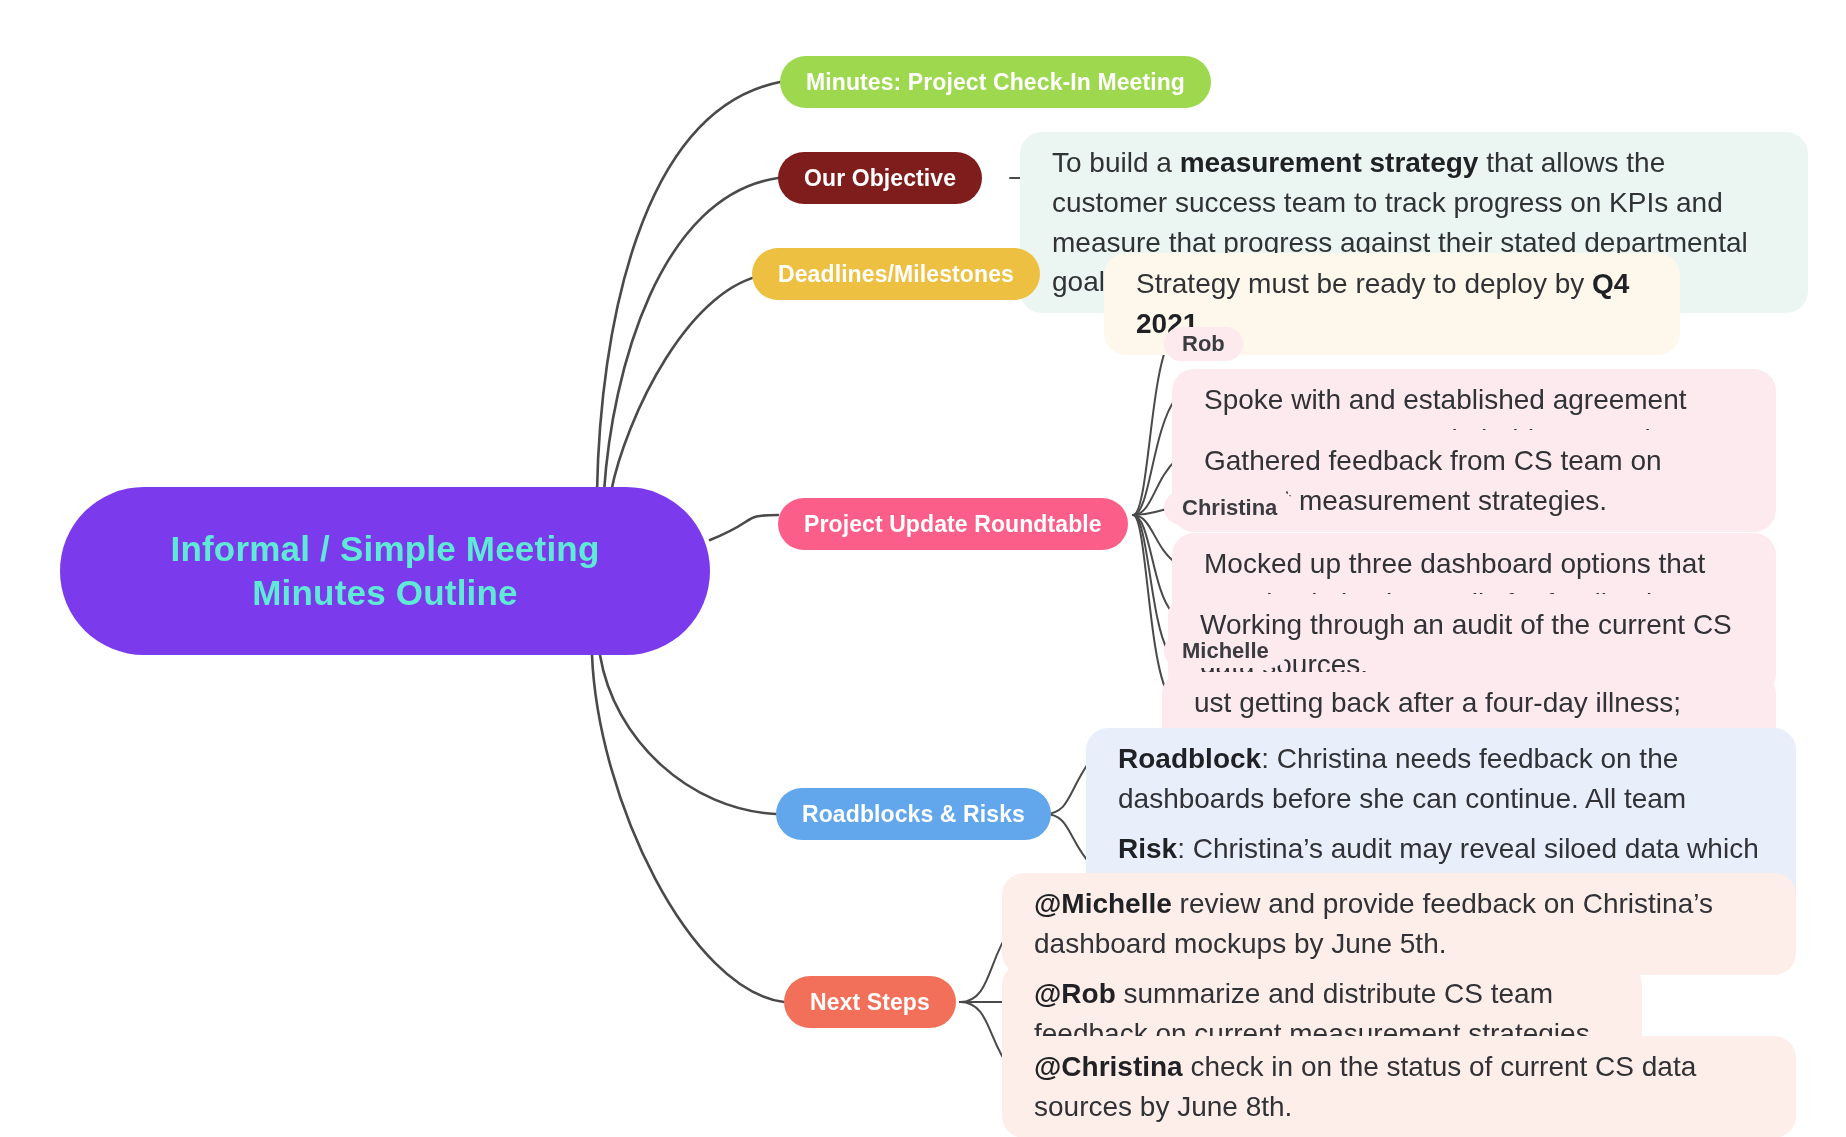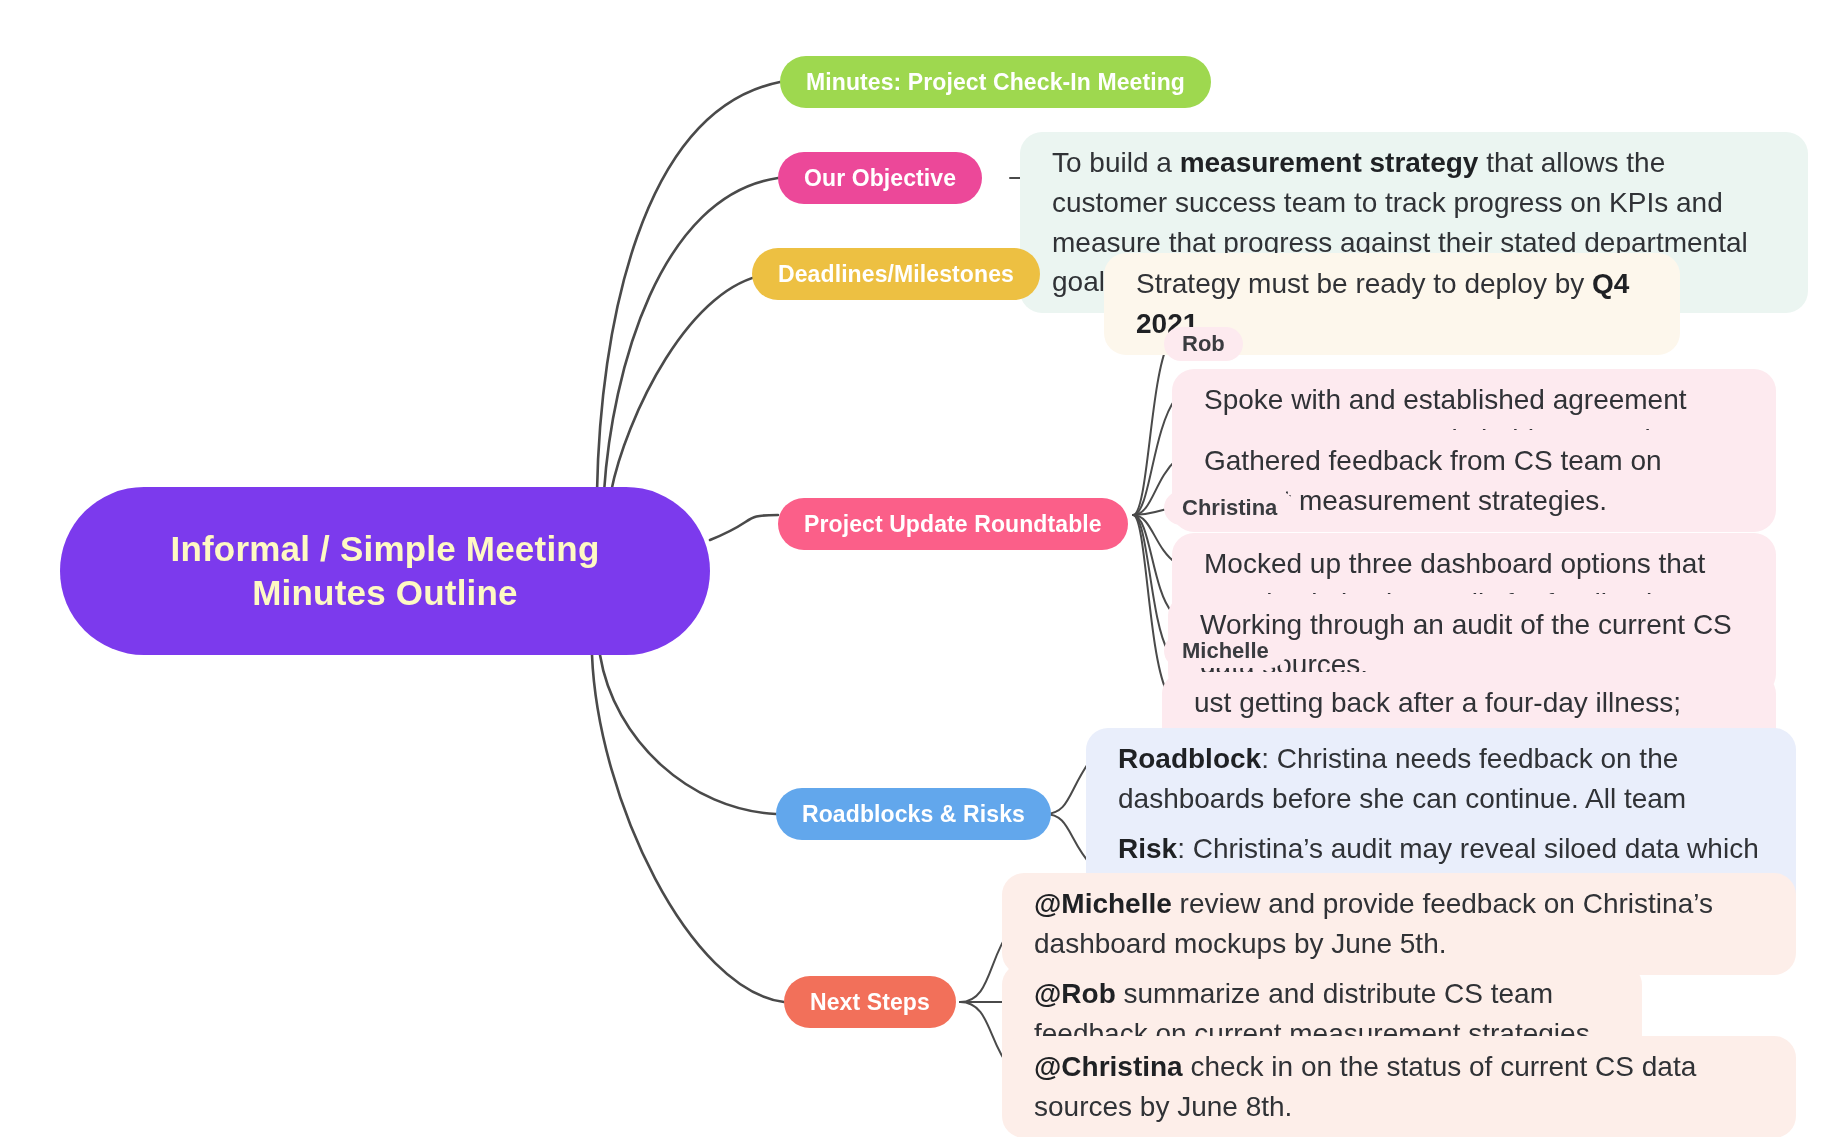--- a/index.html
+++ b/index.html
@@ -37,21 +37,21 @@
     left: 60px;
     top: 487px;
     width: 650px;
     height: 168px;
     border-radius: 84px;
     background: #7c3aed;
     display: flex;
     align-items: center;
     justify-content: center;
     text-align: center;
-    color: #fef9c3;
+    color: #5eead4;
     font-size: 35px;
     font-weight: bold;
     line-height: 1.25;
     padding: 0 42px;
     letter-spacing: 0.2px;
   }
 
   
   .pill {
     border-radius: 40px;
@@ -60,21 +60,21 @@
     justify-content: center;
     color: #ffffff;
     font-size: 23px;
     font-weight: bold;
     padding: 0 26px;
     height: 52px;
     white-space: nowrap;
     letter-spacing: 0.1px;
   }
   .pill-green  { background: #9ed84f; }
-  .pill-teal   { background: #ec4899; }
+  .pill-teal   { background: #7f1d1d; }
   .pill-yellow { background: #edc042; }
   .pill-pink   { background: #fb5f89; }
   .pill-blue   { background: #62a7ec; }
   .pill-orange { background: #f2705a; }
 
   
   .bubble {
     border-radius: 22px;
     padding: 11px 32px;
     font-size: 28px;

